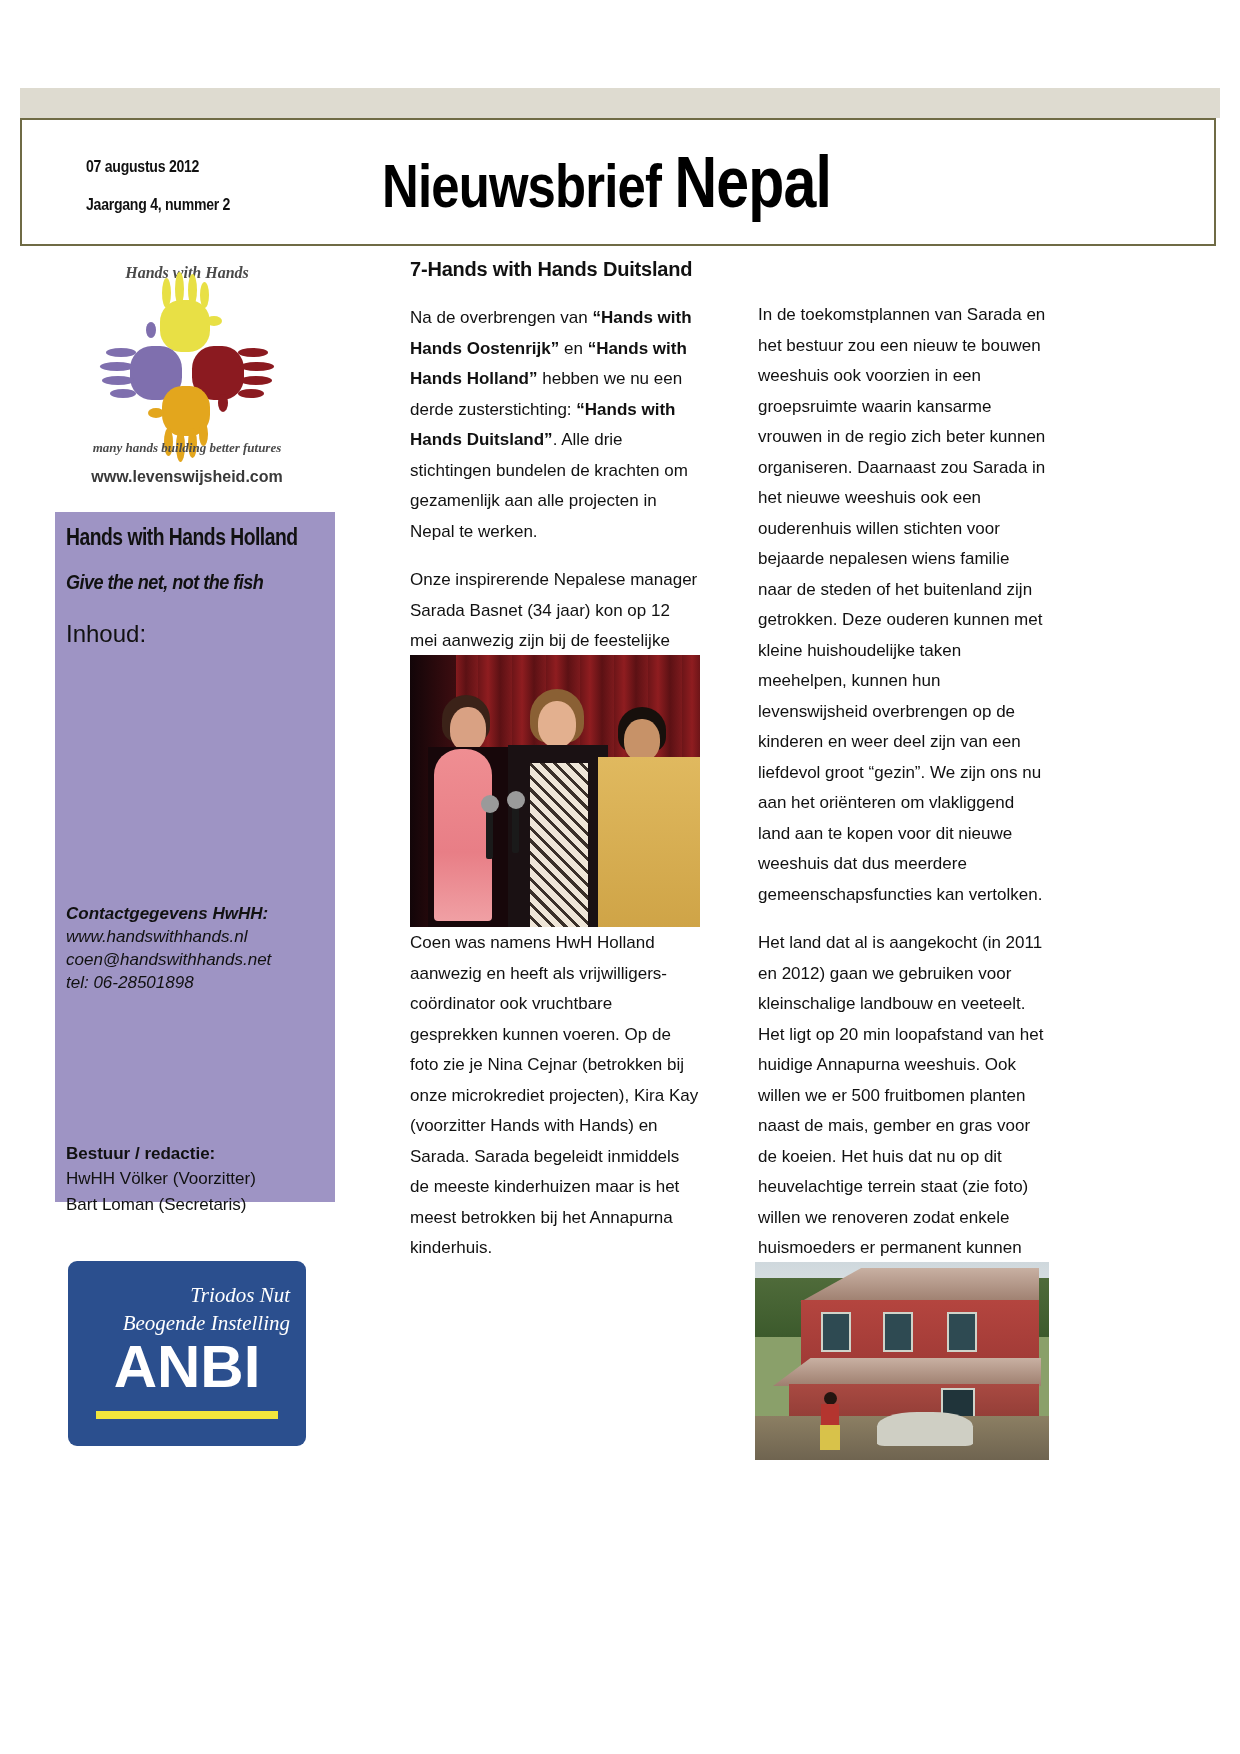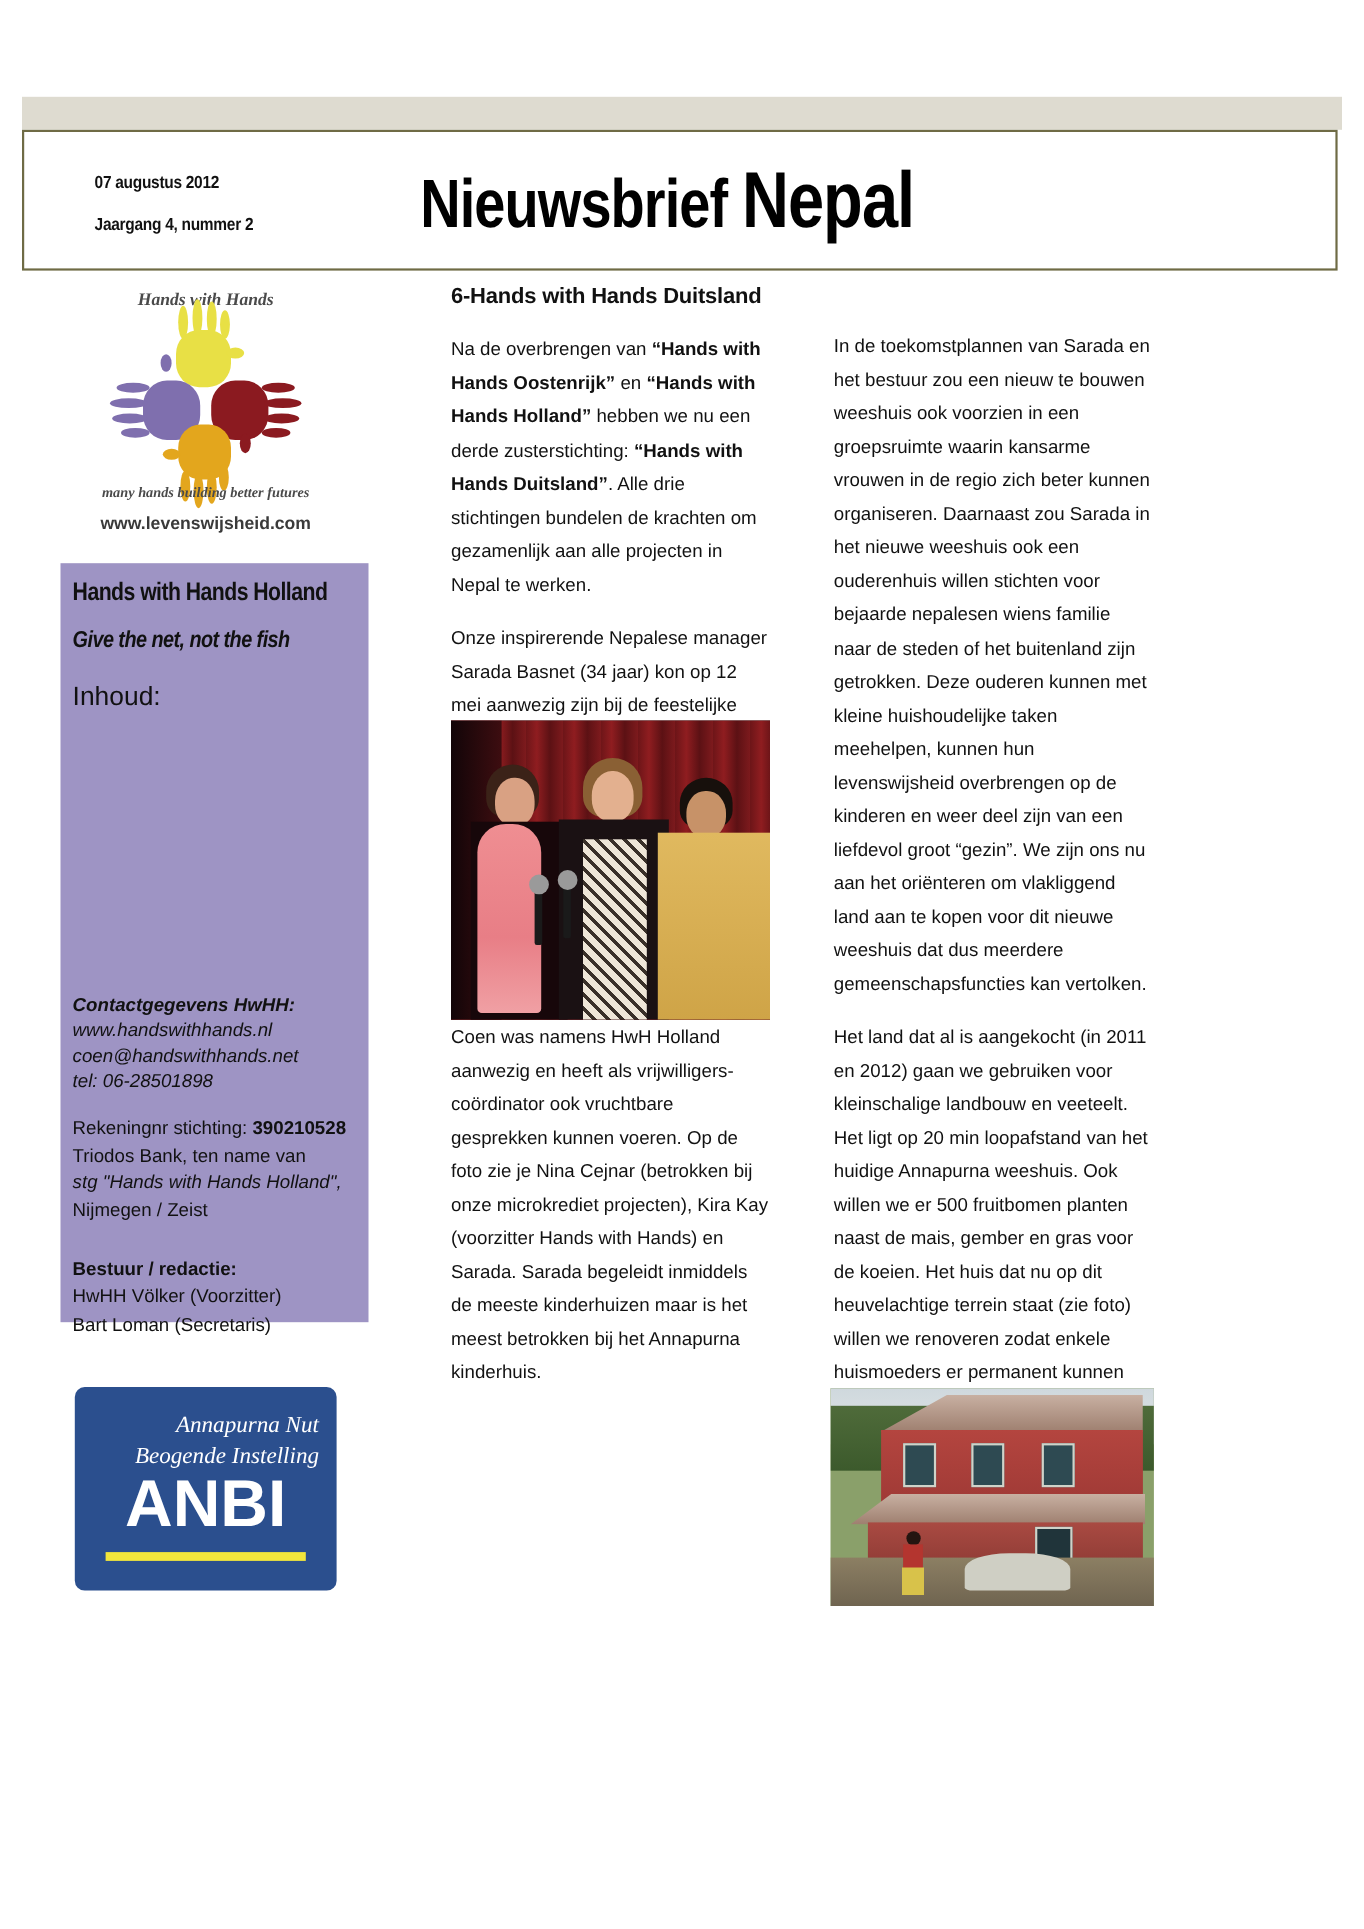--- a/index.html
+++ b/index.html
@@ -242,43 +242,37 @@
     <div class="sb-inhoud">Inhoud:</div>
 
 
     <div class="sb-contact">
       <div class="hd">Contactgegevens HwHH:</div>
       <div class="ln">www.handswithhands.nl</div>
       <div class="ln">coen@handswithhands.net</div>
       <div class="ln">tel: 06-28501898</div>
     </div>
 
-    <div class="sb-bank">
-      <div class="ln"><span>Rekeningnr stichting: </span><b>390210528</b></div>
-      <div class="ln">Triodos Bank, ten name van</div>
-      <div class="ln it">stg "Hands with Hands Holland",</div>
-      <div class="ln">Nijmegen / Zeist</div>
-    </div>
 
     <div class="sb-board">
       <div class="hd">Bestuur / redactie:</div>
       <div class="ln">HwHH Völker (Voorzitter)</div>
       <div class="ln">Bart Loman (Secretaris)</div>
     </div>
   </div>
 
   <div class="anbi">
-    <div class="anbi-l1">Annapurna Nut</div>
+    <div class="anbi-l1">Triodos Nut</div>
     <div class="anbi-l2">Beogende Instelling</div>
     <div class="anbi-word">ANBI</div>
     <div class="anbi-bar"></div>
   </div>
 
   <div class="col-mid">
-    <h2 class="sec">6-Hands with Hands Duitsland</h2>
+    <h2 class="sec">7-Hands with Hands Duitsland</h2>
     <p class="body"><span>Na de overbrengen van </span><b>“Hands with Hands Oostenrijk”</b><span> en </span><b>“Hands with Hands Holland”</b><span> hebben we nu een derde zusterstichting: </span><b>“Hands with Hands Duitsland”</b><span>. Alle drie stichtingen bundelen de krachten om gezamenlijk aan alle projecten in Nepal te werken.</span></p>
     <p class="body">Onze inspirerende Nepalese manager Sarada Basnet (34 jaar) kon op 12 mei aanwezig zijn bij de feestelijke opening van de stichting in Berlijn en kon haar enthousiasme zichtbaar overbrengen bij het publiek.</p>
   </div>
 
   <div class="photo photo-stage">
     <div class="curtain"></div>
     <div class="curtain-dark"></div>
 
     <div class="w" style="left:14px;top:40px;width:96px;height:232px;">
       <div class="hair" style="left:18px;top:0;width:48px;height:48px;background:#3b2218;"></div>

